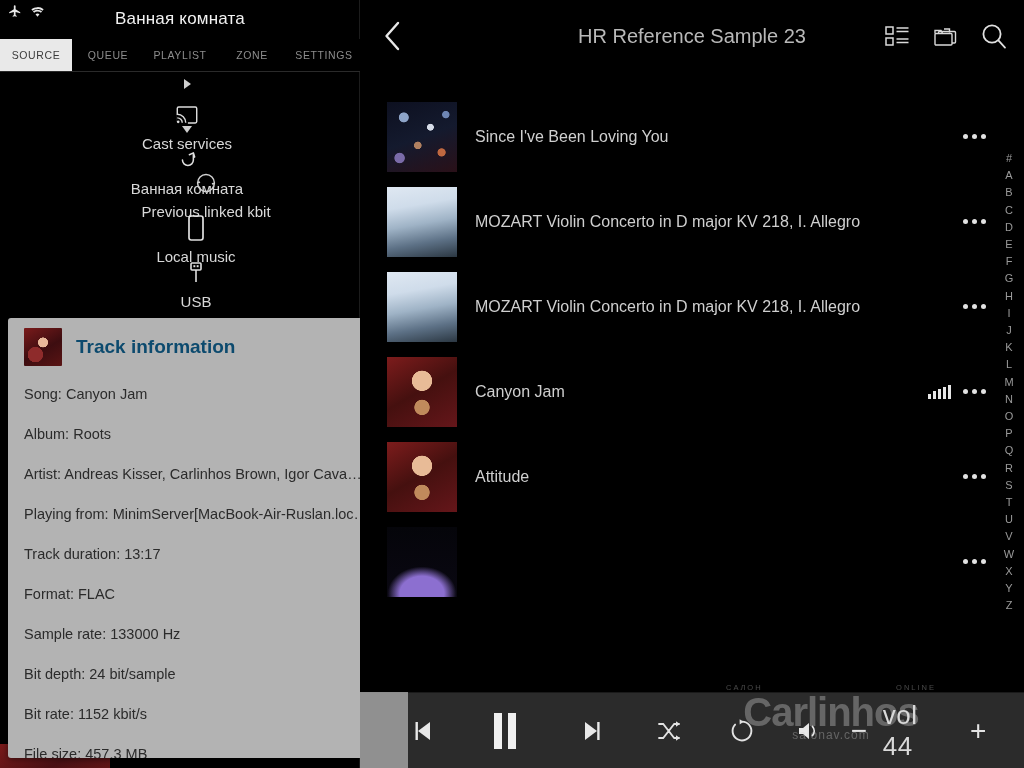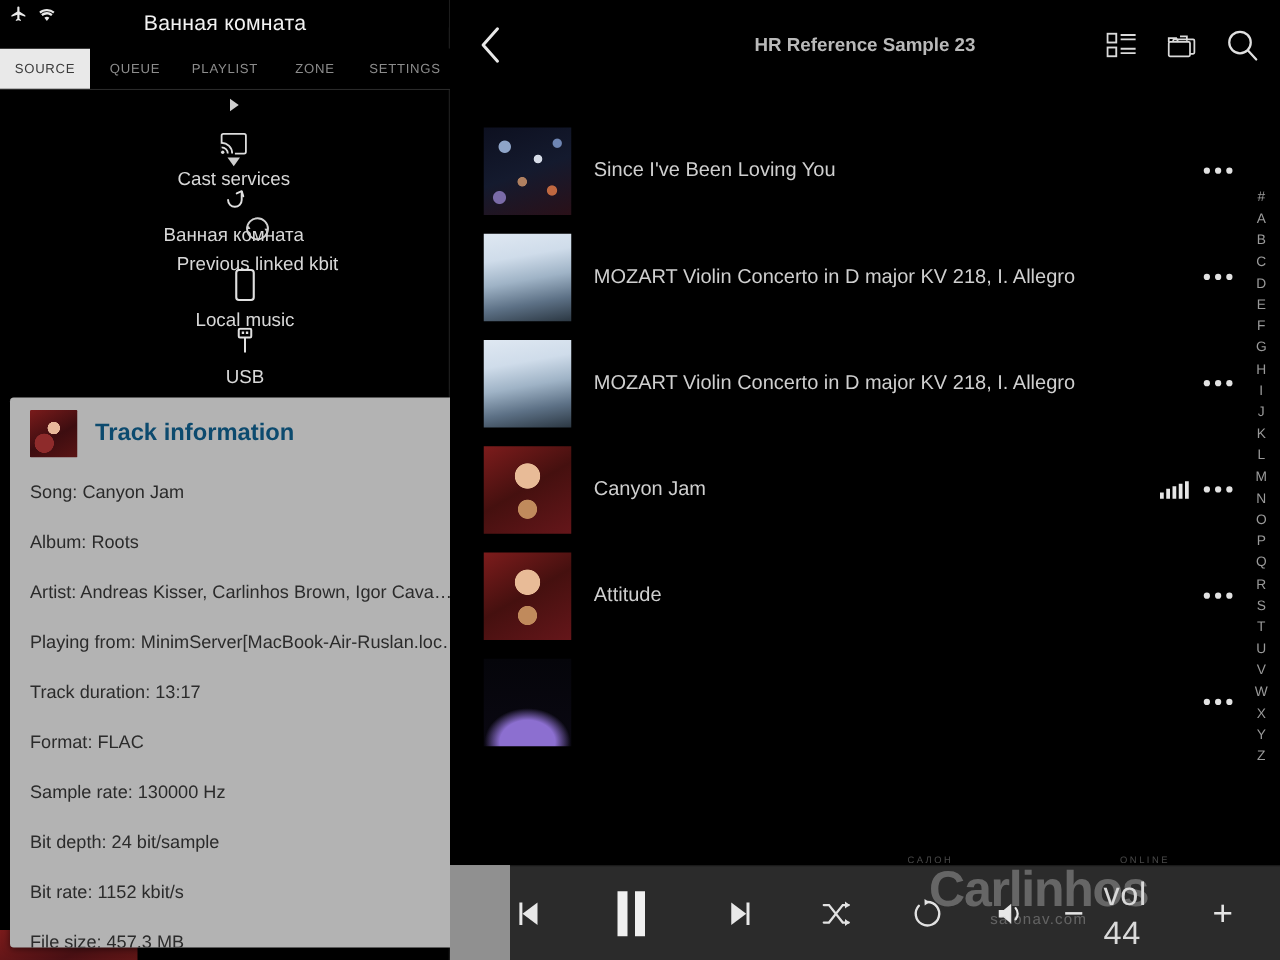--- a/index.html
+++ b/index.html
@@ -103,21 +103,21 @@
   }
   .batt-fill { height:100%; width:37%; background:#fff; border-radius:1px; }
 
   .r-header {
     position:relative; height:72px; display:flex; align-items:center;
     padding:0 16px 0 8px;
   }
   .back-btn { width:48px; height:48px; display:flex; align-items:center; justify-content:center; }
   .r-header-title {
     position:absolute; left:0; right:0; text-align:center;
-    color:#b9b9b9; font-size:15px; font-weight:700; pointer-events:none;
+    color:#b9b9b9; font-size:20px; font-weight:400; pointer-events:none;
   }
   .r-header-icons { margin-left:auto; display:flex; align-items:center; gap:22px; z-index:2; }
 
   .track-list { position:absolute; top:94px; left:0; width:664px; bottom:76px; overflow:hidden; }
   .track-row {
     position:relative; display:flex; align-items:center;
     height:85px; padding-left:27px; padding-right:38px;
   }
   .track-row + .track-row { }
   .cover { width:70px; height:70px; flex:0 0 70px; }
@@ -271,21 +271,21 @@
         <div class="popup-cover"></div>
         <div class="popup-title">Track information</div>
       </div>
       <div class="popup-list">
         <div class="popup-row">Song: Canyon Jam</div>
         <div class="popup-row">Album: Roots</div>
         <div class="popup-row">Artist: Andreas Kisser, Carlinhos Brown, Igor Cava…</div>
         <div class="popup-row">Playing from: MinimServer[MacBook-Air-Ruslan.loc…</div>
         <div class="popup-row">Track duration: 13:17</div>
         <div class="popup-row">Format: FLAC</div>
-        <div class="popup-row">Sample rate: 130000 Hz</div>
+        <div class="popup-row">Sample rate: 133000 Hz</div>
         <div class="popup-row">Bit depth: 24 bit/sample</div>
         <div class="popup-row">Bit rate: 1152 kbit/s</div>
         <div class="popup-row">File size: 457.3 MB</div>
       </div>
     </div>
   </div>
 
   <div class="right-panel">
 
 

